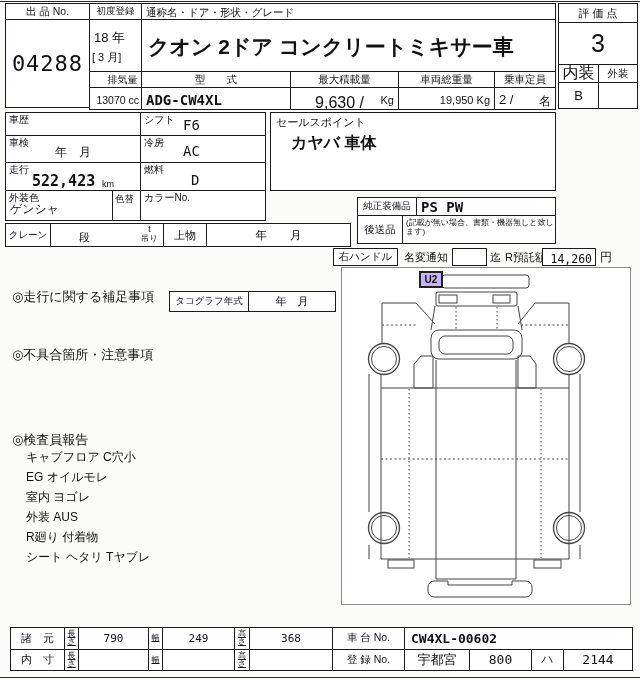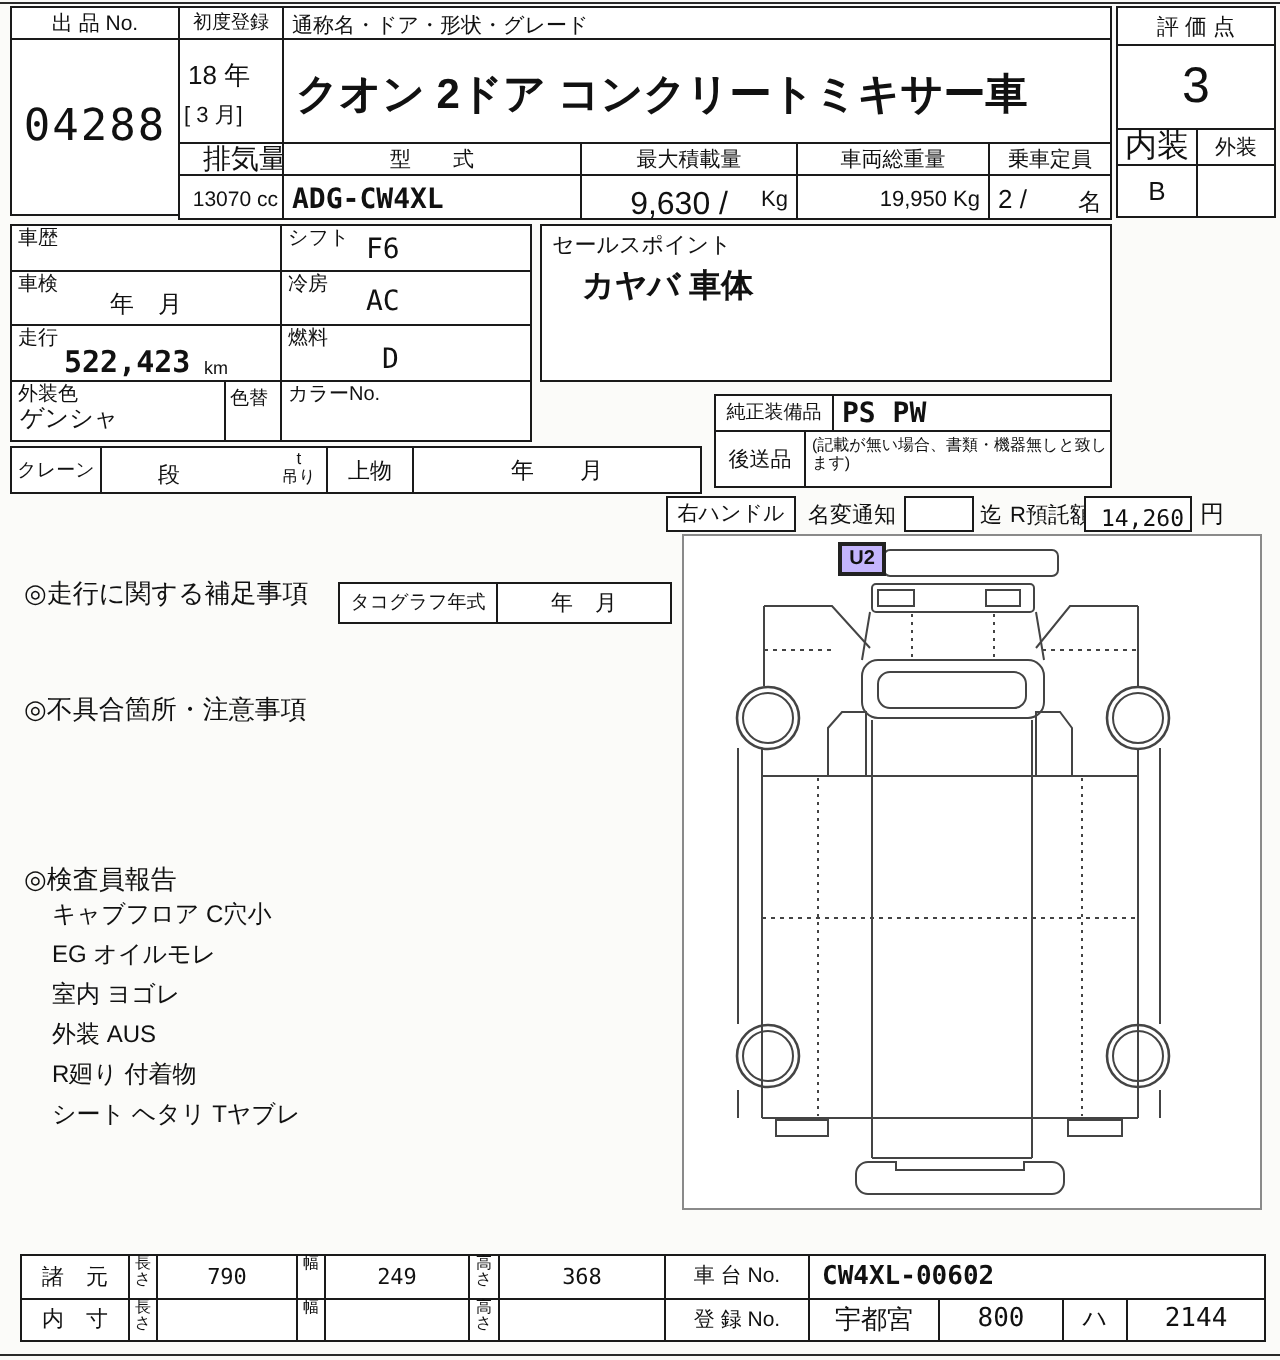--- a/index.html
+++ b/index.html
@@ -8,21 +8,21 @@
     font-family:"Liberation Sans","DejaVu Sans",sans-serif;
     color:#111;-webkit-font-smoothing:none;
   }
   .sheet{position:relative;width:640px;height:680px;overflow:hidden;}
   .cell{position:absolute;box-sizing:border-box;border:1px solid #1a1a1a;background:#fff;}
   .nb{position:absolute;box-sizing:border-box;background:transparent;}
   .ctr{display:flex;align-items:center;justify-content:center;text-align:center;}
   .lb{position:absolute;top:1px;left:3px;font-size:10px;line-height:11px;white-space:nowrap;}
   .mono{font-family:"DejaVu Sans Mono","Liberation Mono",monospace;}
   .hline{position:absolute;left:0;width:640px;height:1px;background:#2a2a2a;}
-  .tinyv{display:flex;align-items:flex-start;justify-content:center;border-right:1px solid #1a1a1a;}
+  .tinyv{display:flex;align-items:center;justify-content:center;border-right:1px solid #1a1a1a;text-decoration:underline;}
   .tinyv span{display:block;width:9px;font-size:8px;line-height:8px;word-break:break-all;text-align:center;}
   .bt-cell{display:flex;align-items:center;box-sizing:border-box;border-right:1px solid #1a1a1a;}
   .note-line{height:20px;line-height:20px;white-space:nowrap;}
 </style>
 </head>
 <body>
 
 <div class="sheet">
 
   <div class="hline" style="top:1px"></div>
@@ -43,21 +43,21 @@
     <div class="nb" style="left:2px;top:30px;font-size:11px">[ 3 月]</div>
   </div>
 
   <div class="cell" style="left:141px;top:3px;width:415px;height:17px">
     <span class="nb" style="left:4px;top:2px;font-size:10.5px">通称名・ドア・形状・グレード</span>
   </div>
   <div class="cell" style="left:141px;top:19px;width:415px;height:53px">
     <span class="nb" style="left:6px;top:13px;font-size:21px;font-weight:600;white-space:nowrap">クオン 2ドア コンクリートミキサー車</span>
   </div>
 
-  <div class="cell ctr" style="left:89px;top:71px;width:67px;height:17px;font-size:14px">
+  <div class="cell ctr" style="left:89px;top:71px;width:67px;height:17px;font-size:10px">
       <span>排気量</span>
     </div>
   <div class="cell" style="left:89px;top:87px;width:53px;height:23px">
     <span class="nb" style="right:2px;top:6px;font-size:10.5px">13070 cc</span>
   </div>
 
   <div class="cell ctr" style="left:141px;top:71px;width:150px;height:17px;font-size:10.5px">
       <span>型　　式</span>
     </div>
   <div class="cell mono" style="left:141px;top:87px;width:150px;height:23px">

